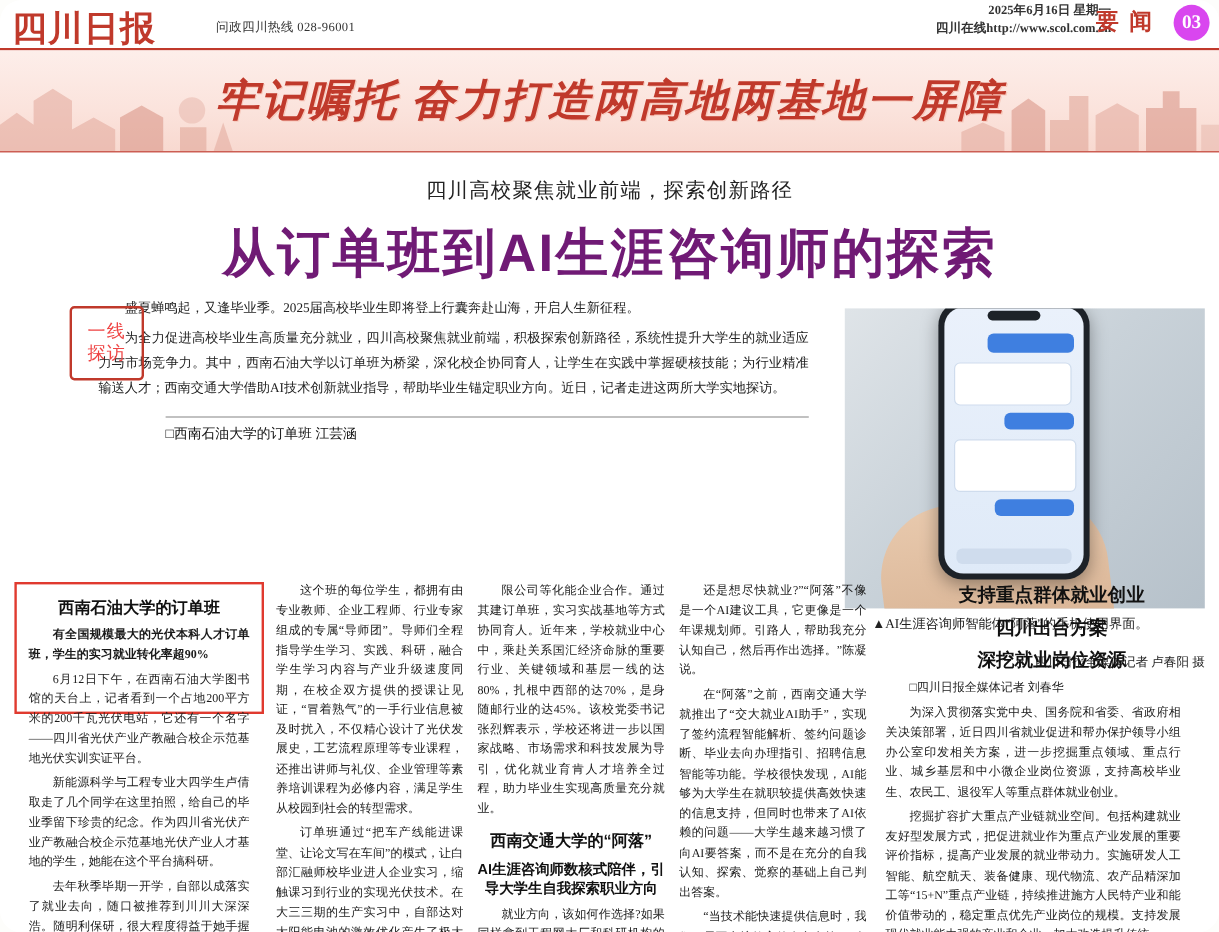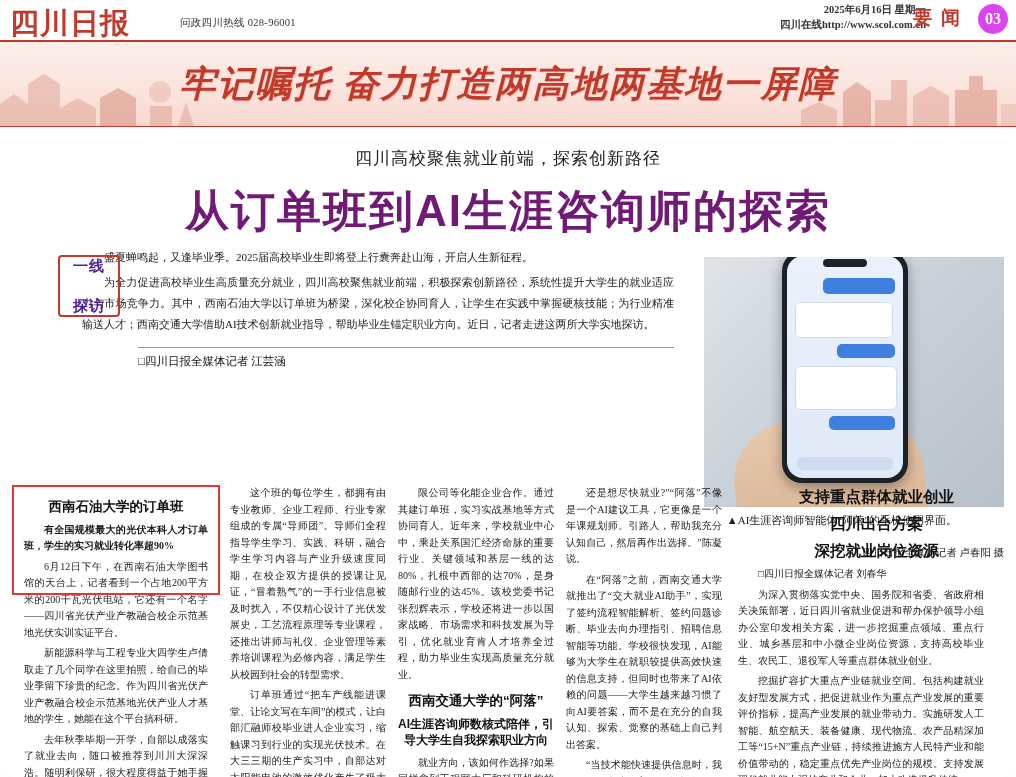--- a/index.html
+++ b/index.html
@@ -77,22 +77,22 @@
   .headline{
     text-align:center;font-size:44px;font-weight:bold;color:#701a75;
     letter-spacing:2px;margin-top:12px;
     font-family:"Liberation Sans",sans-serif;
   }
 
   .lead-wrap{position:relative;margin-top:6px;}
   .stamp{
     position:absolute;left:46px;top:8px;
     width:58px;height:58px;border:2.5px solid #c0392b;border-radius:4px;
-    color:#4c1d95;font-weight:bold;font-size:15px;line-height:18px;
-    display:flex;flex-direction:column;align-items:center;justify-content:space-between;
+    color:#ef4444;font-weight:normal;font-size:15px;line-height:18px;
+    display:flex;flex-direction:column;align-items:center;justify-content:center;
     letter-spacing:1px;
   }
   .lead-text{
     margin-left:70px;margin-right:330px;
     font-size:11px;line-height:21px;color:#222;text-align:justify;
     text-indent:2em;
   }
   .byline{
     margin-left:126px;margin-right:330px;margin-top:12px;
     border-top:1px solid #999;padding-top:6px;
@@ -211,21 +211,21 @@
       <div class="kicker">四川高校聚焦就业前端，探索创新路径</div>
       <div class="headline">从订单班到AI生涯咨询师的探索</div>
 
       <div class="lead-wrap">
         <div class="stamp">
           <span>一线</span>
           <span>探访</span>
         </div>
         <div class="lead-text">盛夏蝉鸣起，又逢毕业季。2025届高校毕业生即将登上行囊奔赴山海，开启人生新征程。</div>
         <div class="lead-text" style="margin-top:4px;">为全力促进高校毕业生高质量充分就业，四川高校聚焦就业前端，积极探索创新路径，系统性提升大学生的就业适应力与市场竞争力。其中，西南石油大学以订单班为桥梁，深化校企协同育人，让学生在实践中掌握硬核技能；为行业精准输送人才；西南交通大学借助AI技术创新就业指导，帮助毕业生锚定职业方向。近日，记者走进这两所大学实地探访。</div>
-        <div class="byline">□四川日报全媒体记者 江芸涵</div>
+        <div class="byline">□西南石油大学的订单班 江芸涵</div>
       </div>
     </div>
 
     <div class="photo">
       <div class="photo-hand"></div>
       <div class="phone">
         <div class="phone-screen">
           <div class="phone-notch"></div>
           <div class="ph-line bub-r" style="right:8px;top:22px;width:72px;height:16px;"></div>
           <div class="ph-line bub-l" style="left:8px;top:46px;width:96px;height:34px;"></div>

